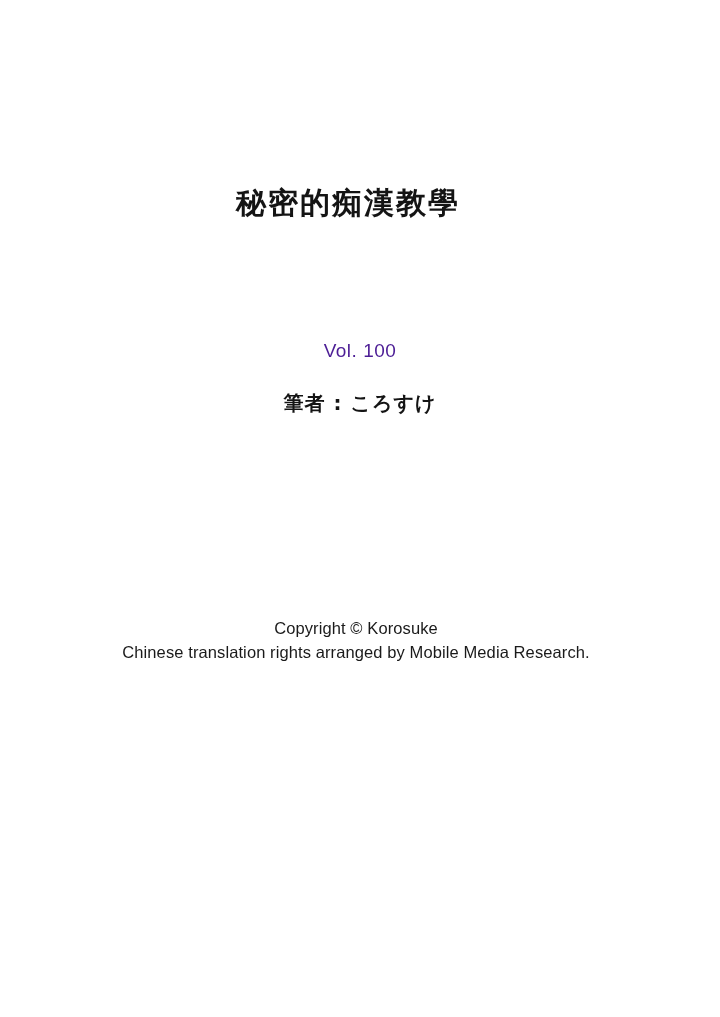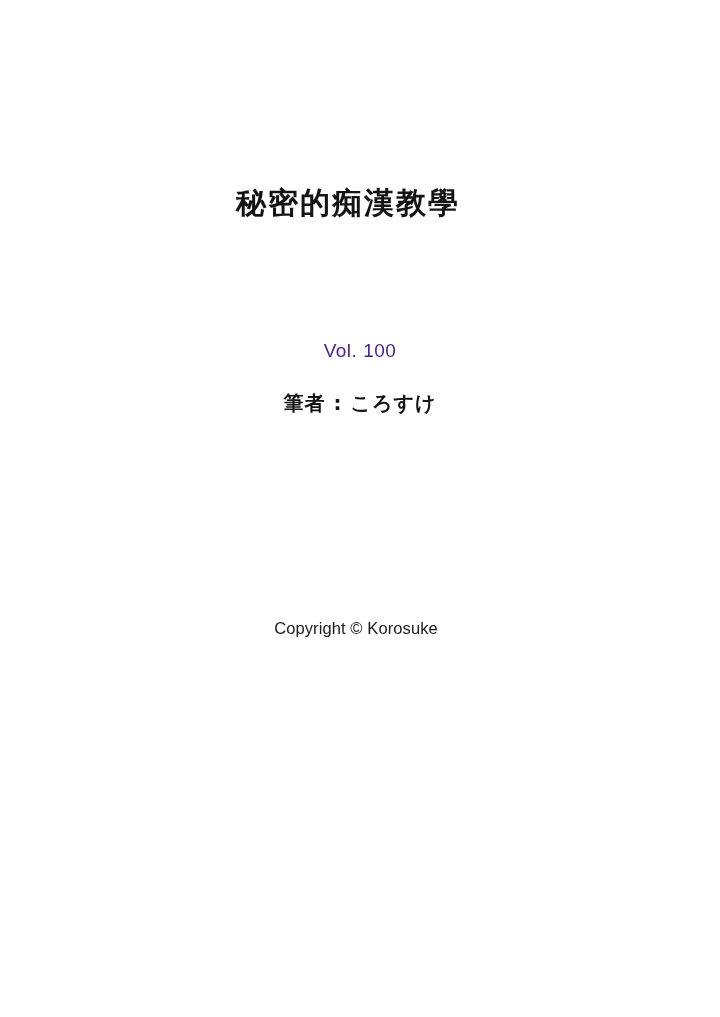--- a/index.html
+++ b/index.html
@@ -90,15 +90,16 @@
   <div class="title-block">
     <h1 class="main-title">秘密的痴漢教學</h1>
   </div>
 
   <div class="volume">Vol. 100</div>
 
   <div class="author">筆者 : ころすけ</div>
 
   <div class="copyright-block">
     <div>Copyright © Korosuke</div>
+    <div>Chinese translation rights arranged by Mobile Media Research.</div>
   </div>
 
 </div>
 
 </body></html>

